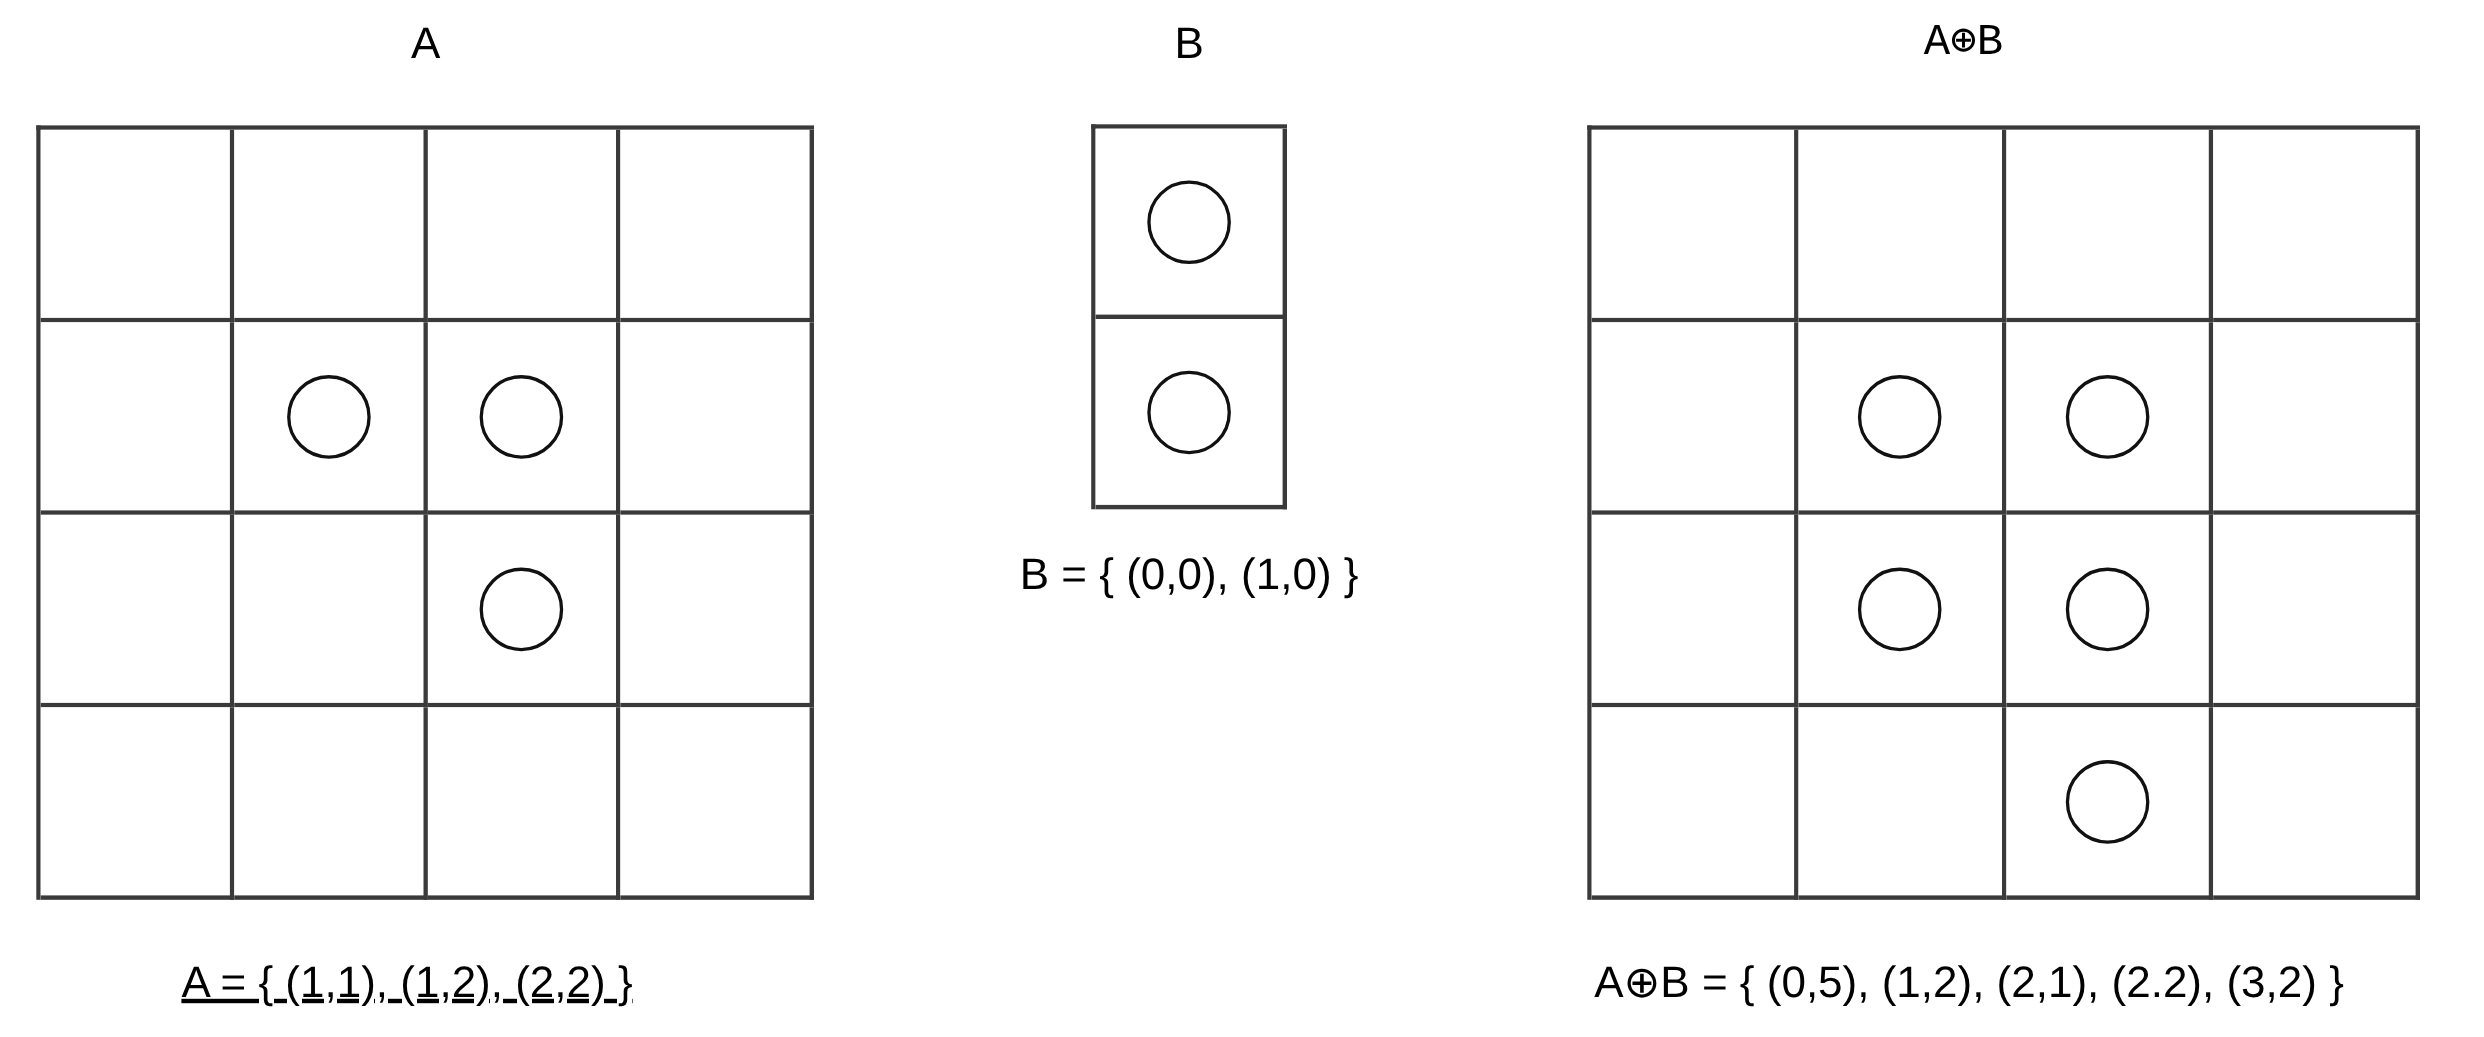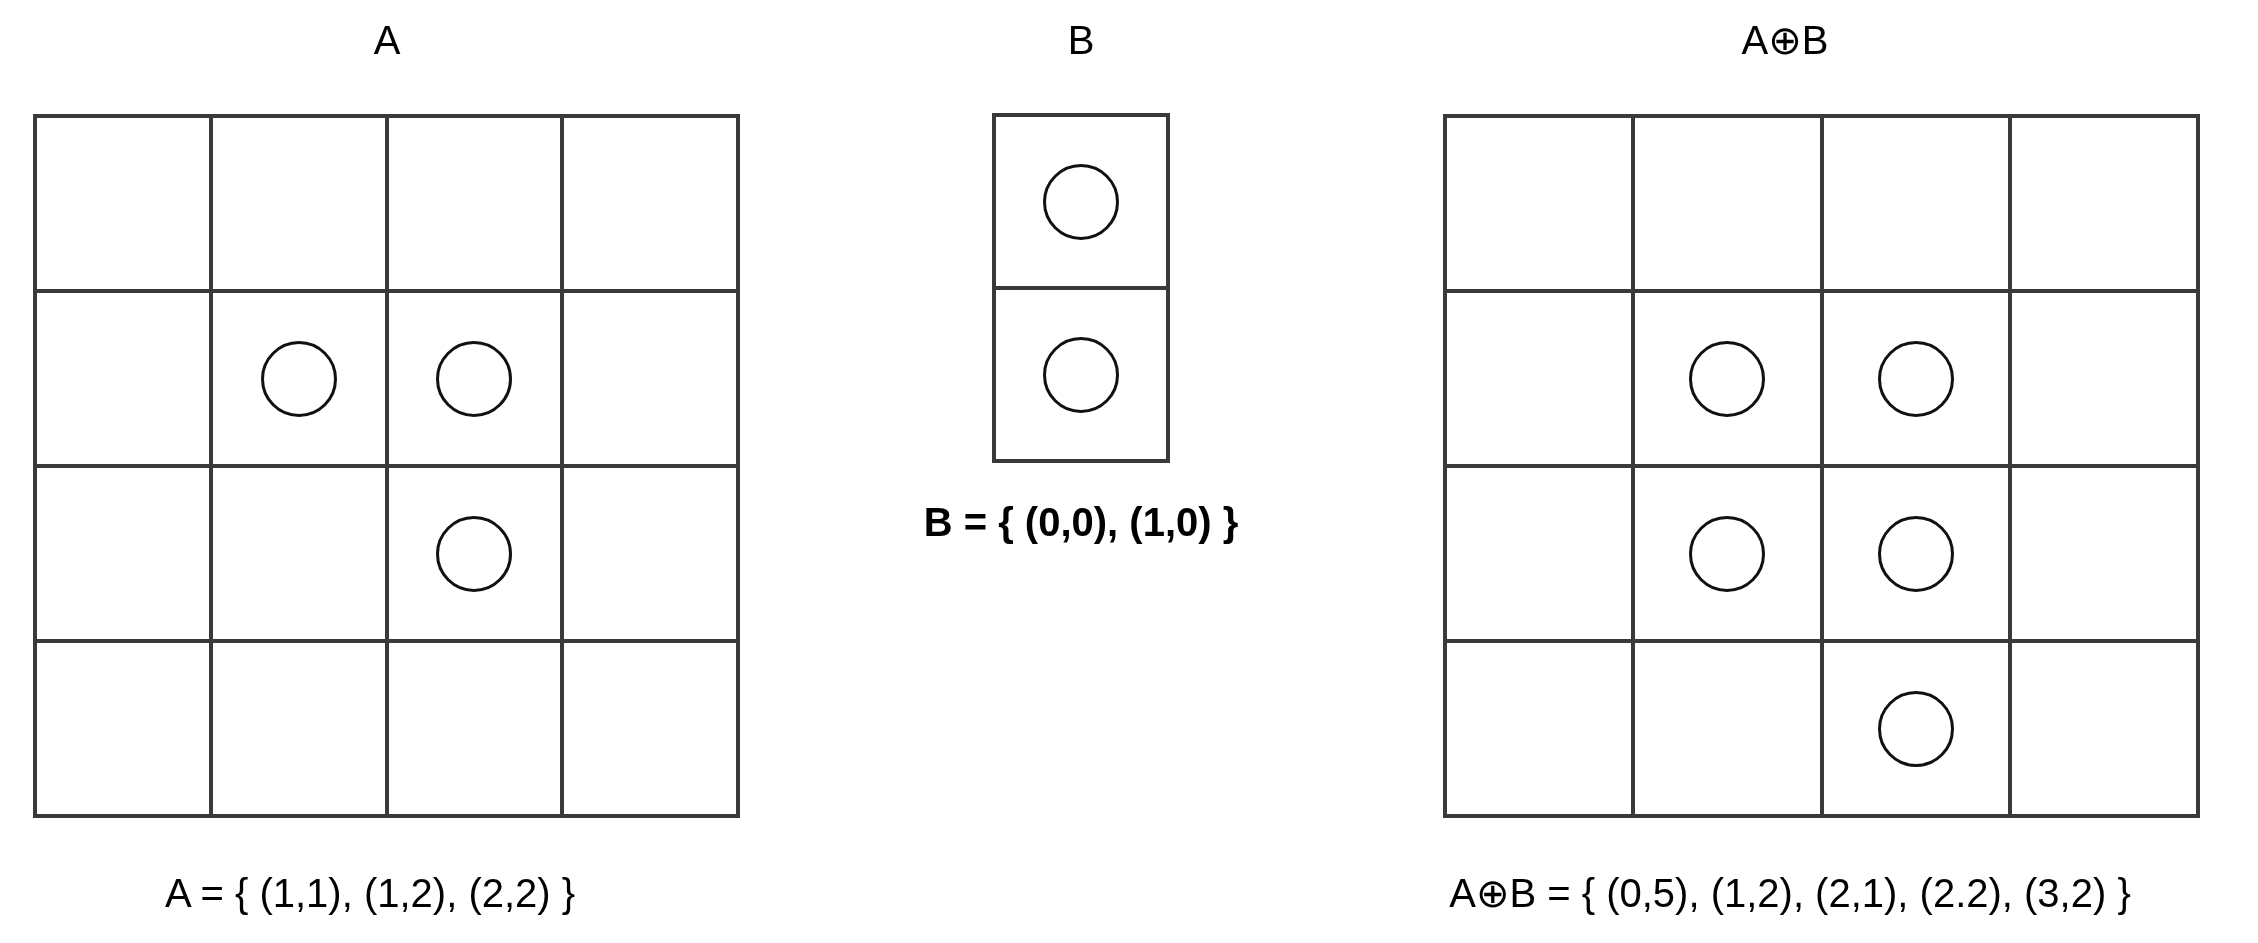--- a/index.html
+++ b/index.html
@@ -119,36 +119,36 @@
         <span class="dot"></span>
       </div>
     <div class="cell"></div>
 
     <div class="cell"></div>
     <div class="cell"></div>
     <div class="cell"></div>
     <div class="cell"></div>
   </div>
 
-  <div class="fig-caption" style="left:370px; top:873px;">A = { (1,1), (1,2), (2,2) }</div>
+  <div class="fig-caption" style="left:370px; top:873px;text-decoration:underline;">A = { (1,1), (1,2), (2,2) }</div>
 
   <div class="fig-title" style="left:1081px; top:20px;">B</div>
 
   <div class="grid" id="grid-b">
     <div class="cell">
         <span class="dot"></span>
       </div>
     <div class="cell">
         <span class="dot"></span>
       </div>
   </div>
 
-  <div class="fig-caption" style="left:1081px; top:502px;font-weight:bold;">B = { (0,0), (1,0) }</div>
+  <div class="fig-caption" style="left:1081px; top:502px;">B = { (0,0), (1,0) }</div>
 
-  <div class="fig-title" style="left:1785px; top:20px;">A⊕B</div>
+  <div class="fig-title" style="left:1785px; top:20px;font-family:Liberation Mono, monospace;">A⊕B</div>
 
   <div class="grid" id="grid-ab">
 
     <div class="cell"></div>
     <div class="cell"></div>
     <div class="cell"></div>
     <div class="cell"></div>
 
     <div class="cell"></div>
     <div class="cell">

